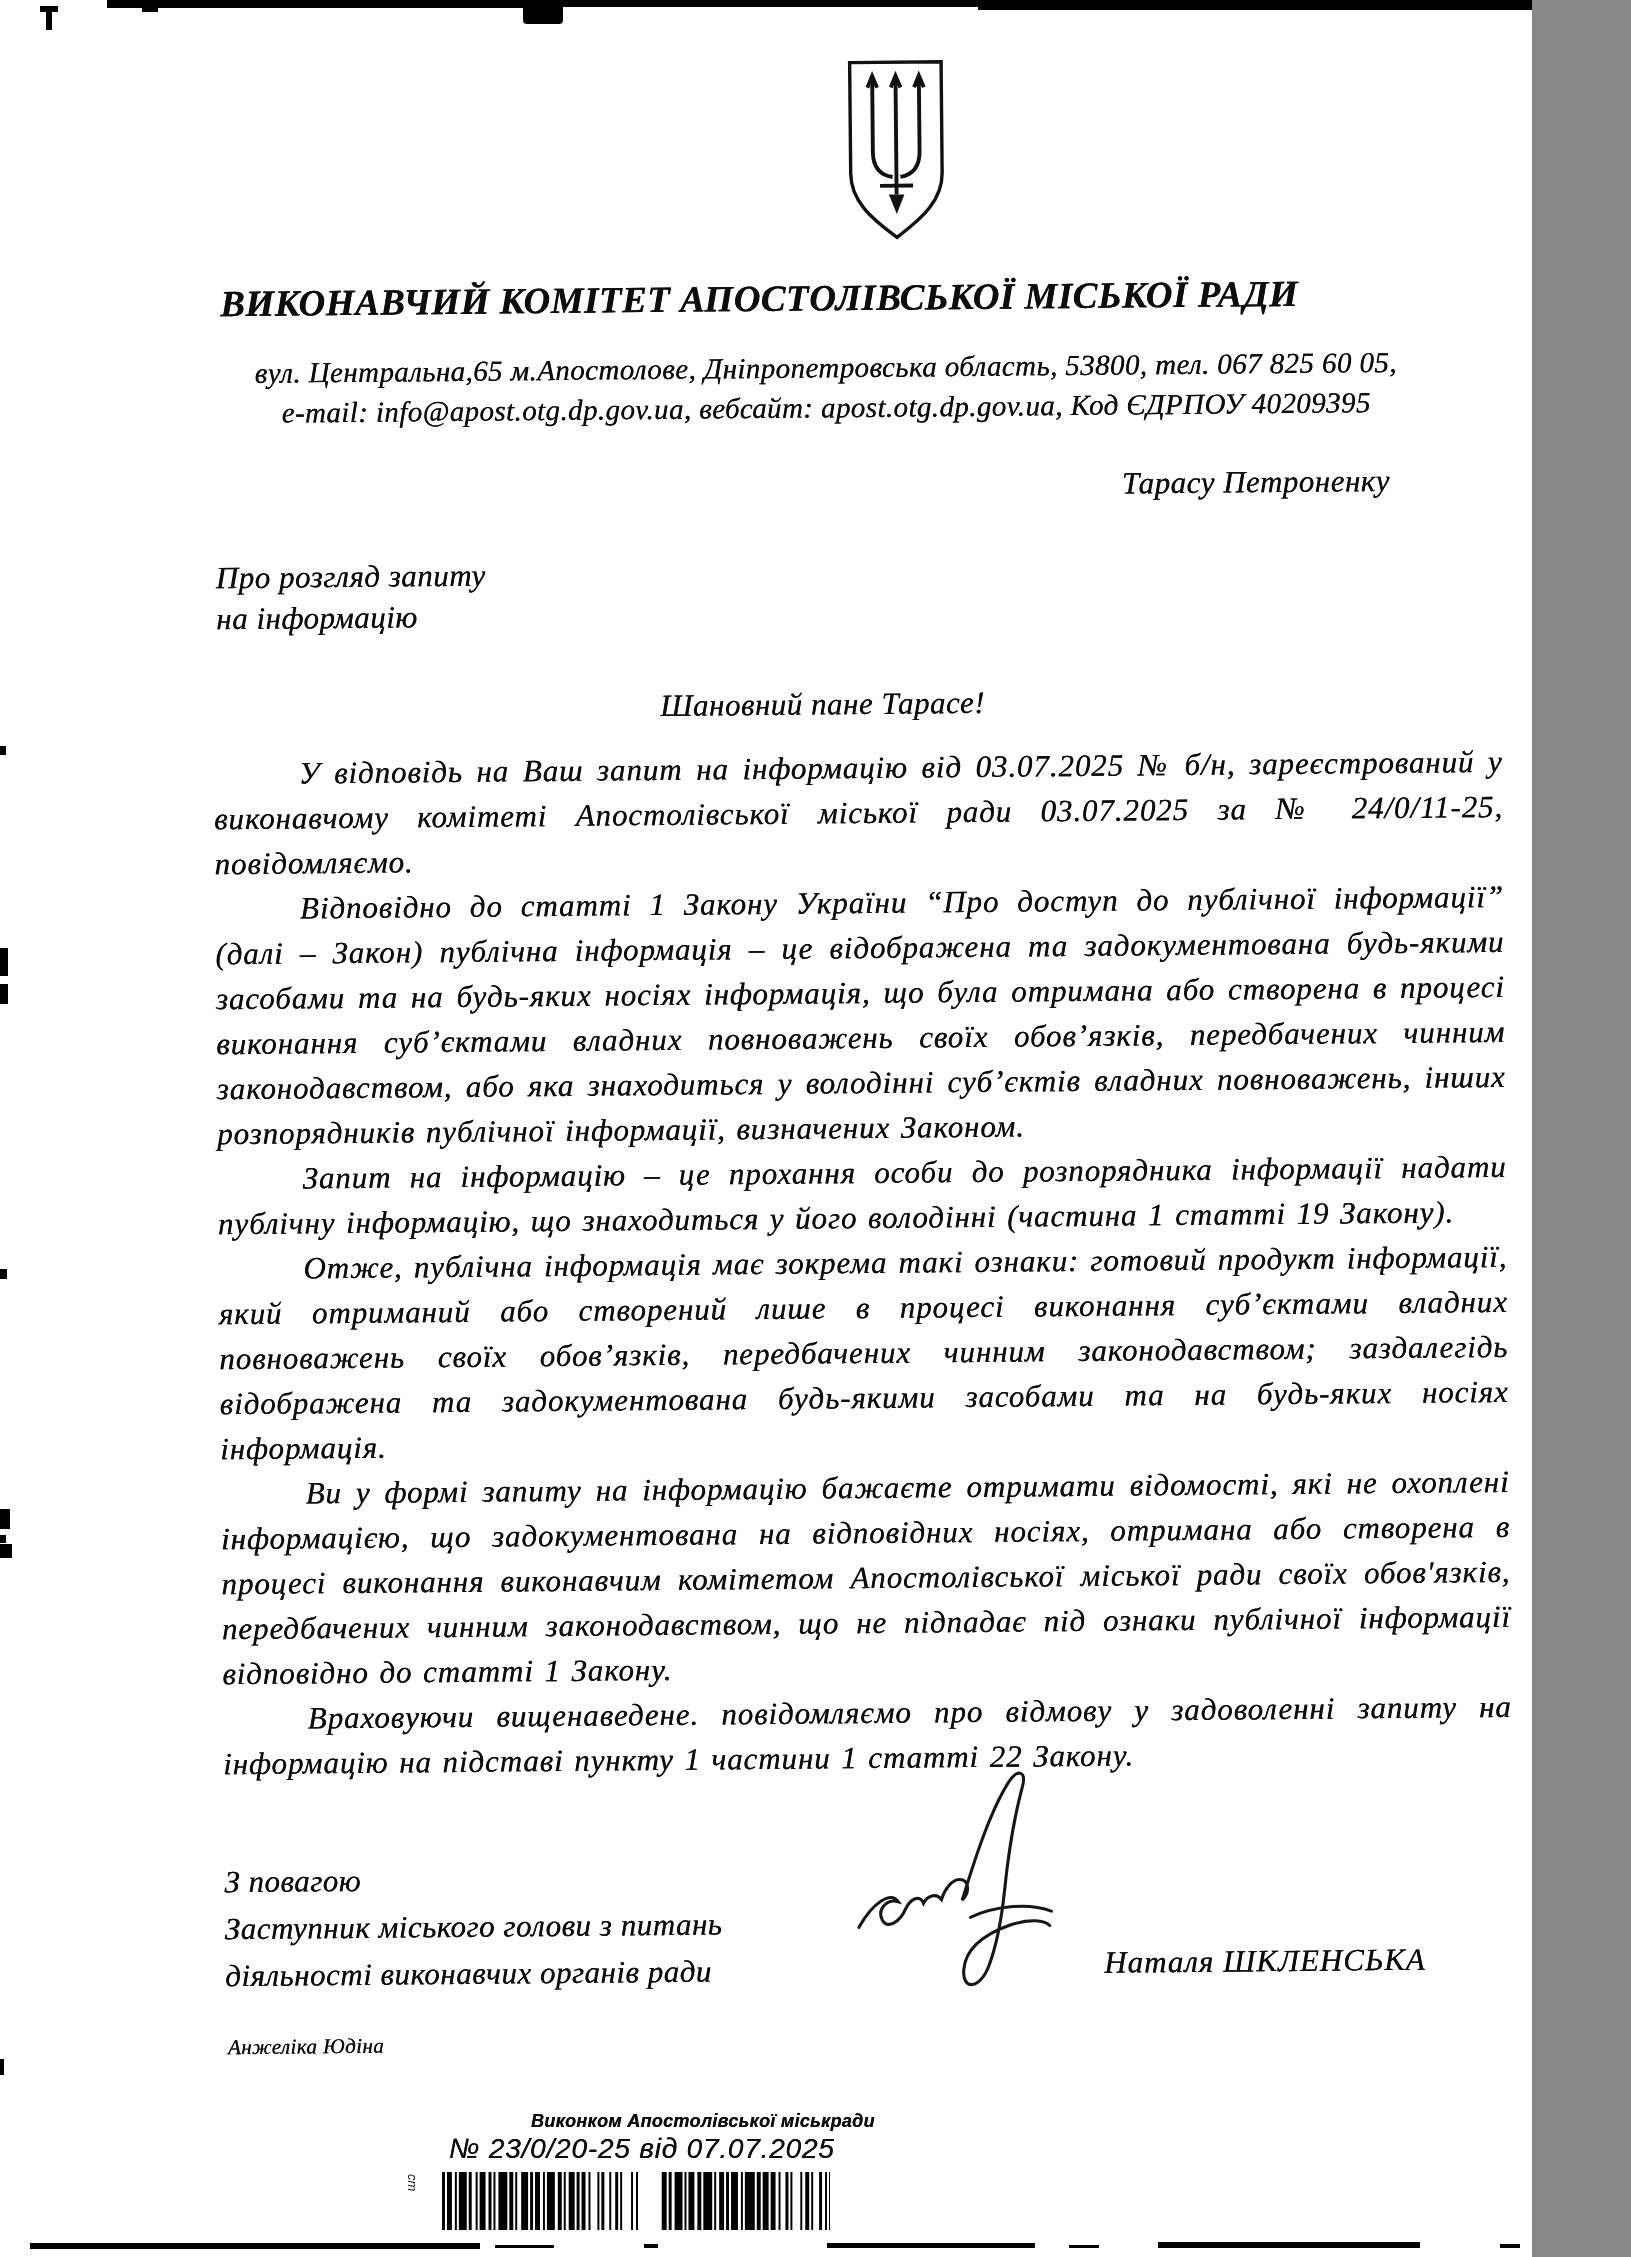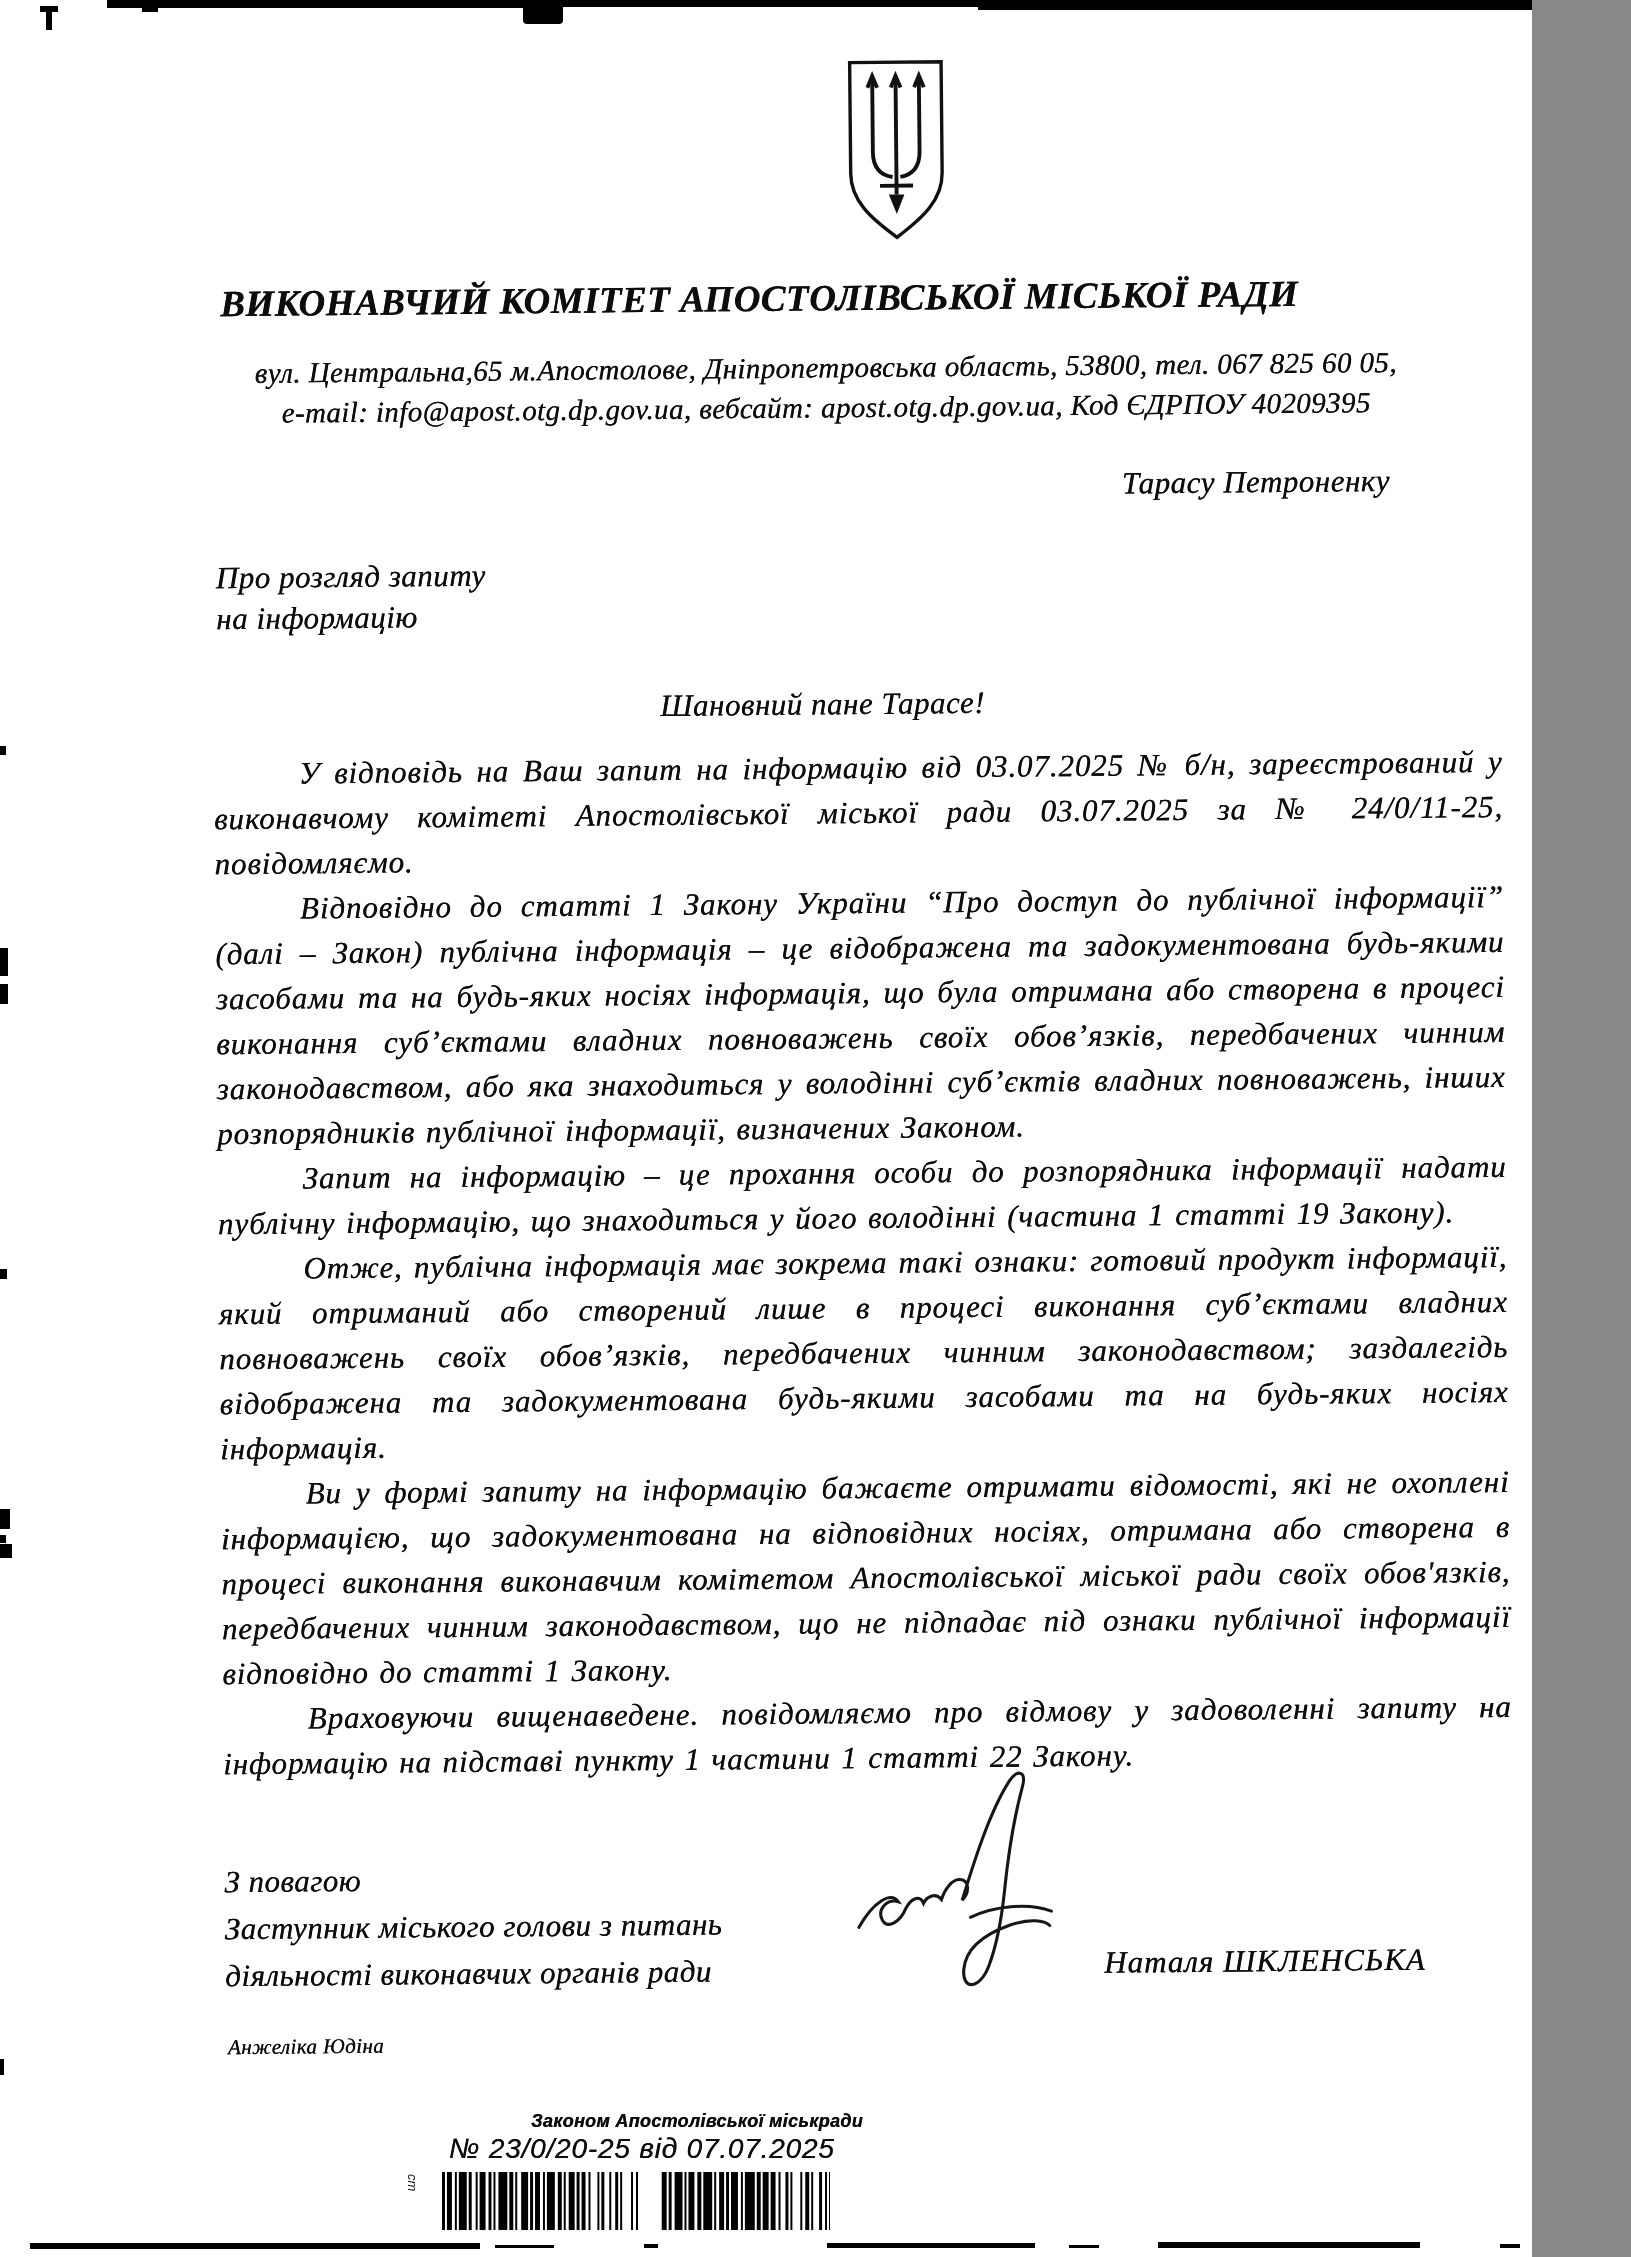--- a/index.html
+++ b/index.html
@@ -175,21 +175,21 @@
         <path d="M142 168 C168 156 206 152 232 162"></path>
       </svg>
     </div>
 
     <div class="signer-name ink">Наталя ШКЛЕНСЬКА</div>
 
     <div class="executor ink">Анжеліка Юдіна</div>
 
   </div>
 
-  <div class="stamp-org ink">Законом Апостолівської міськради</div>
+  <div class="stamp-org ink">Виконком Апостолівської міськради</div>
   <div class="stamp-number ink">№ 23/0/20-25 від 07.07.2025</div>
   <div class="barcode-side">ст</div>
   <div class="barcode">
     <svg viewBox="0 0 392 59" width="388" height="58" preserveAspectRatio="none">
       <line x1="0" y1="29.5" x2="392" y2="29.5" stroke="#000" stroke-width="59" stroke-dasharray="3 2 5 3 2 2 8 2 3 4 2 2 6 3 3 2 2 3 9 2 4 2 2 4 7 2 3 2 5 3 2 2 8 3 4 2 2 3 6 2 3 2 4 3 2 7 2 2 3 5 2 4 3 2 2 9 2 3 2 24 5 2 3 3 8 2 2 2 6 3 4 2 9 2 2 3 5 2 3 2 7 3 2 2 10 2 4 2 6 2 5"></line>
     </svg>
   </div>
 
 </div>
 

